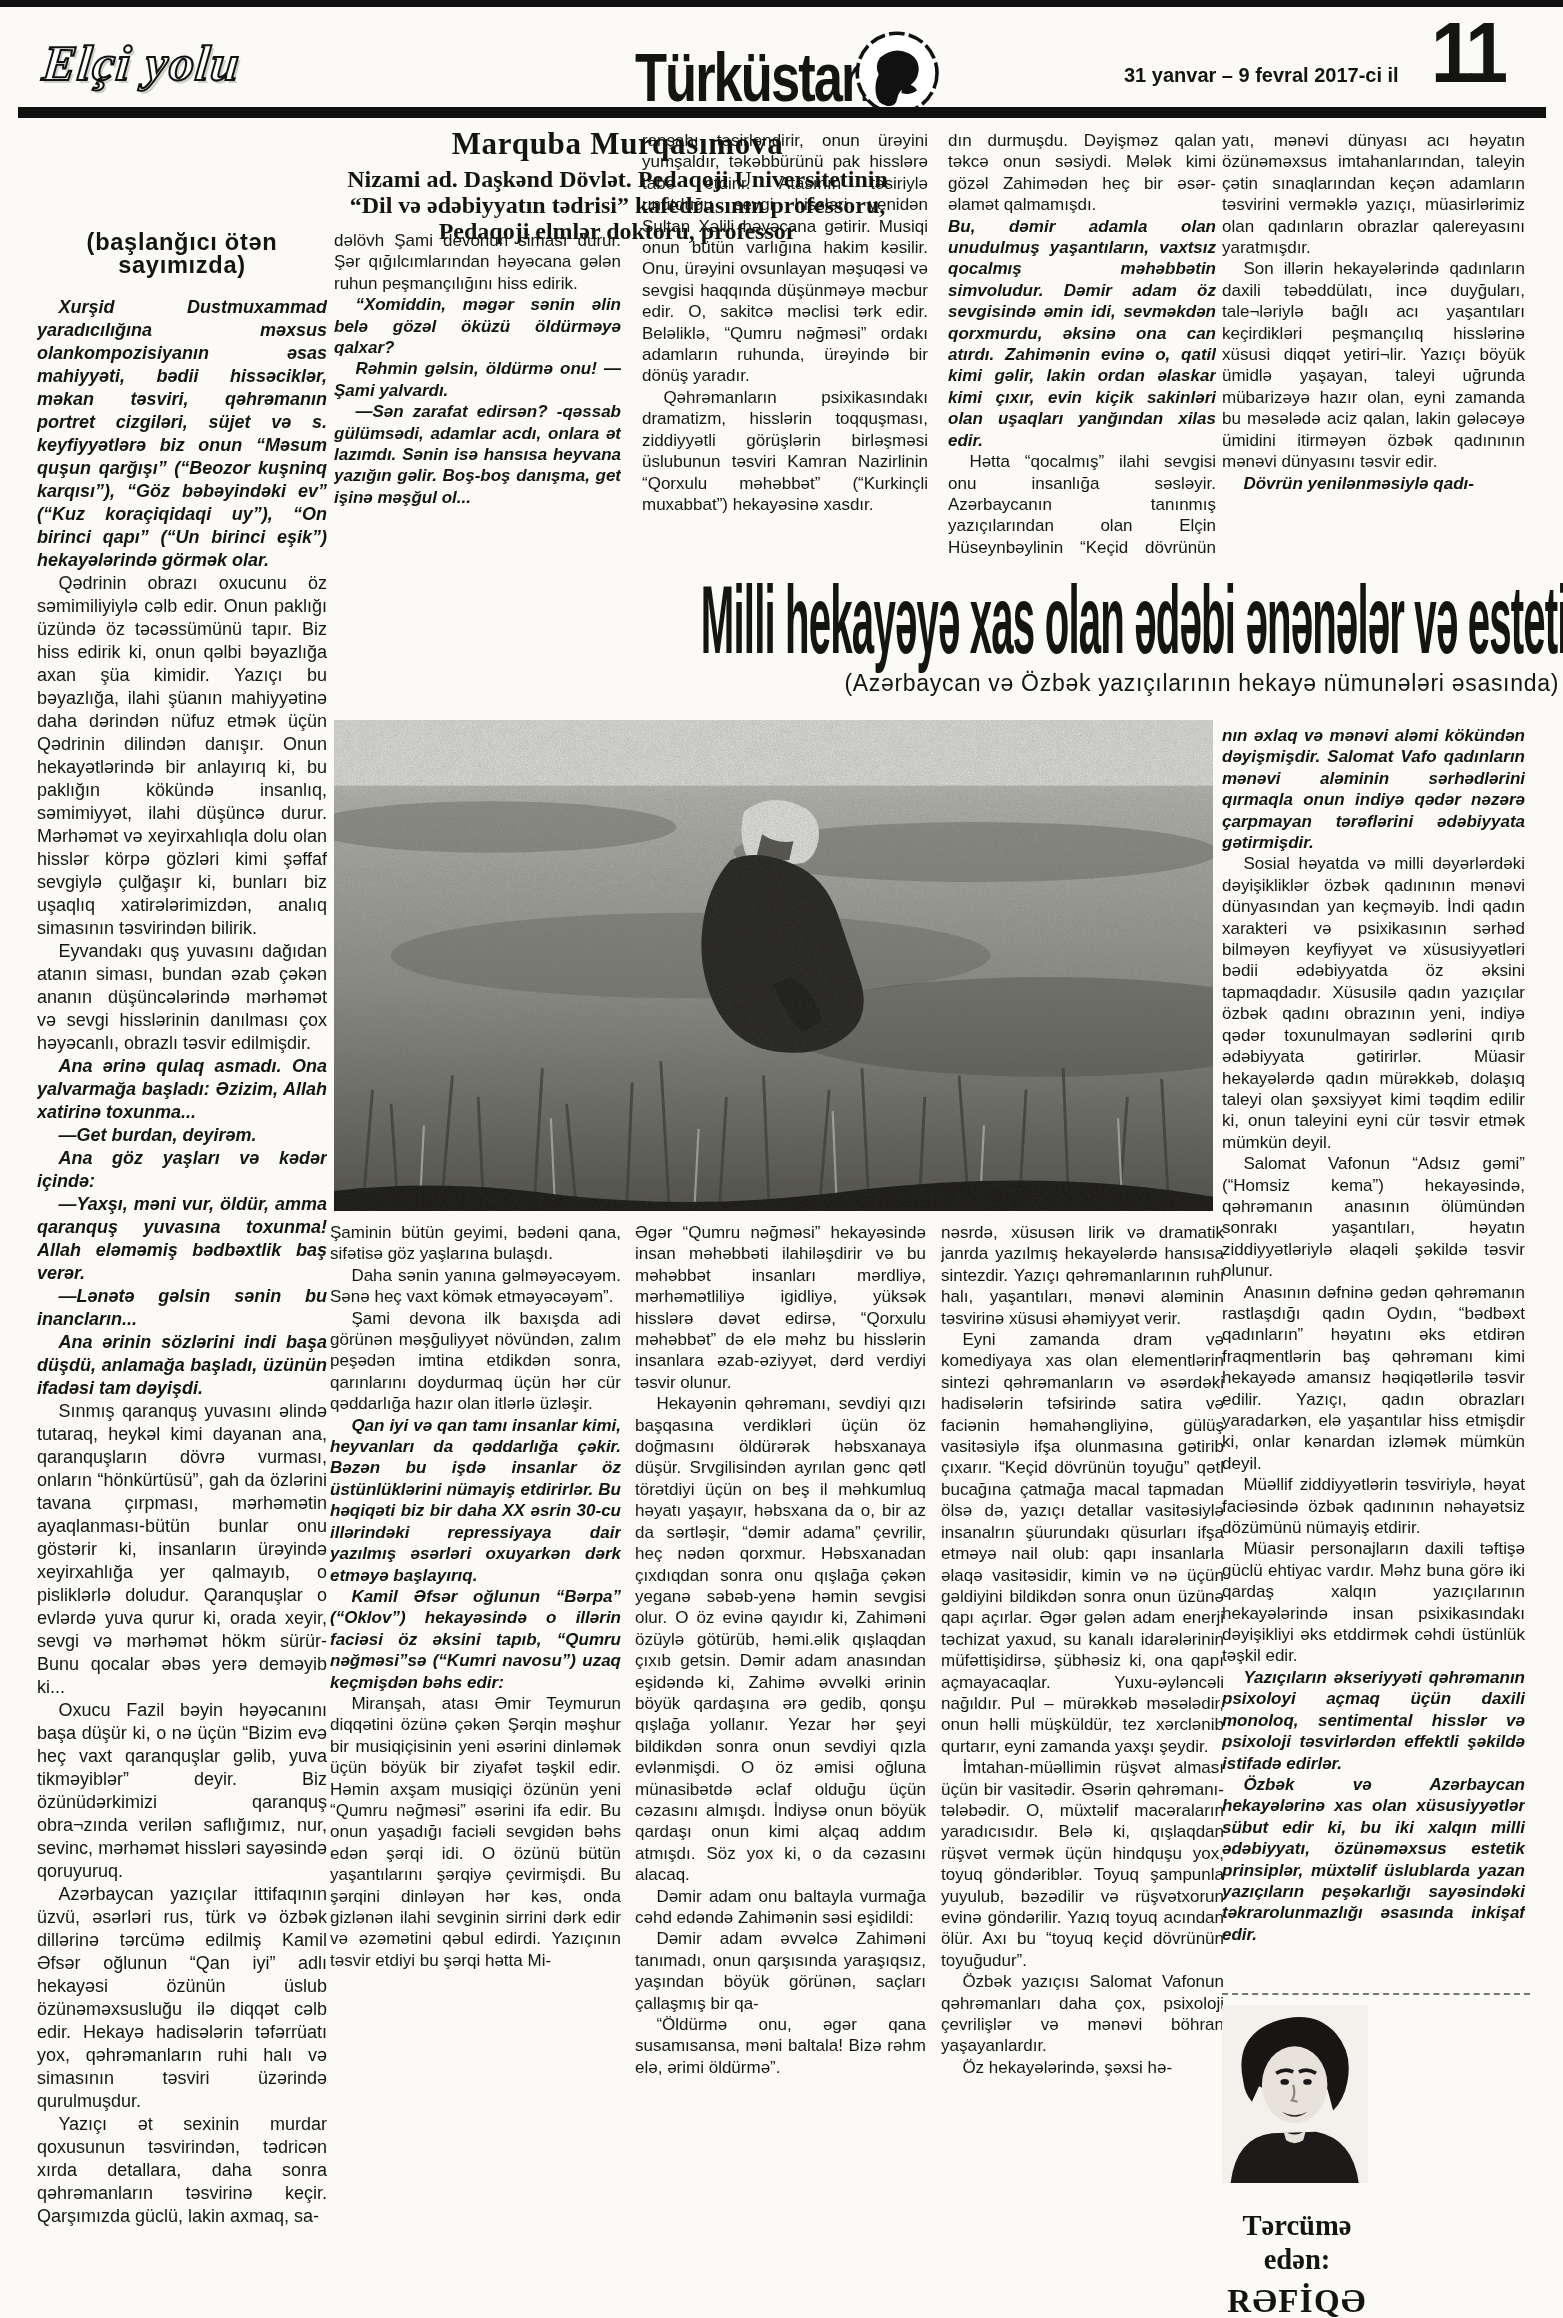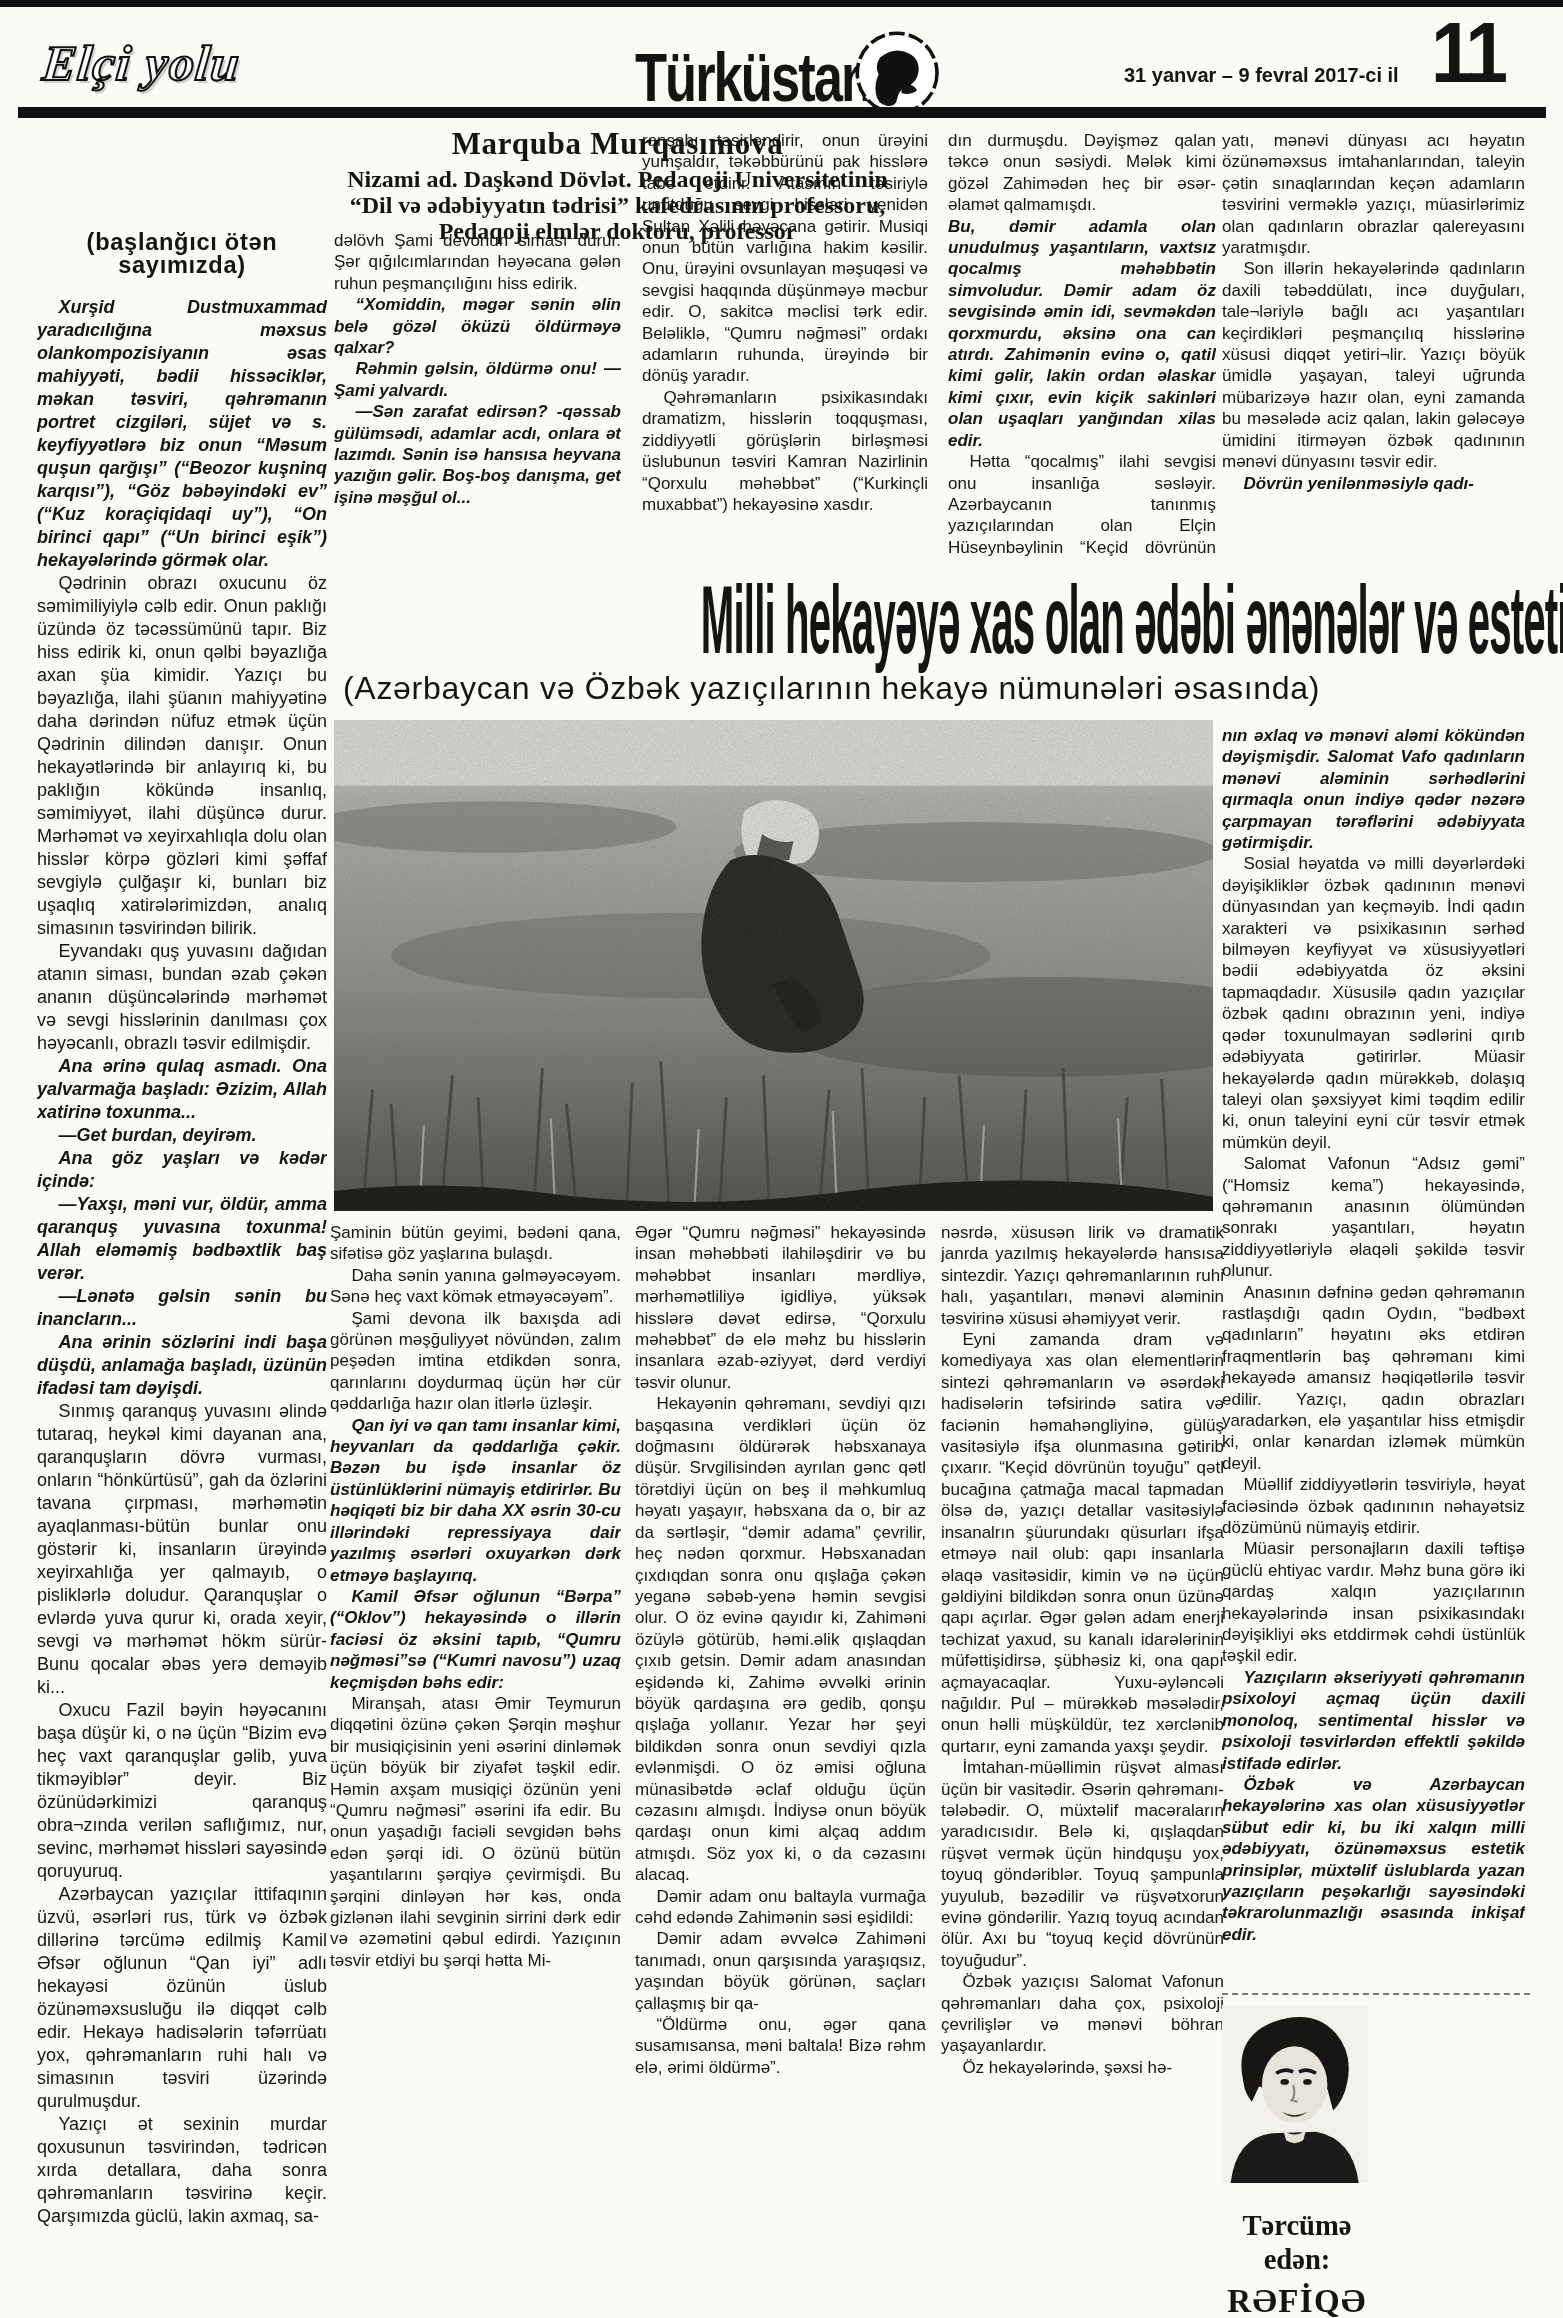--- a/index.html
+++ b/index.html
@@ -30,21 +30,21 @@
   #col1{left:37px;top:214px;width:290px;height:2063px;font-size:18px;line-height:23px;}
   #col1-intro{font-weight:bold;font-size:23.6px;text-align:center;margin:17px 0 18.6px 0;letter-spacing:0.7px;}
   #col2t{left:334px;top:230px;width:287px;height:328px;}
   #col3t{left:642px;top:130px;width:286px;height:430px;}
   #col4t{left:948px;top:130px;width:268px;height:430px;}
   #col5t{left:1222px;top:130px;width:303px;height:430px;}
   
   #headline{left:343px;top:563px;width:1199px;height:107px;text-align:center;}
   #headline span{display:inline-block;white-space:nowrap;font-size:67px;font-weight:800;
         letter-spacing:-1.4px;transform:scale(0.60,1.45);transform-origin:center top;}
-  #subheadline{left:343px;top:670px;width:1199px;text-align:left;font-size:32px;letter-spacing:0.7px;}
+  #subheadline{left:360px;top:670px;width:1199px;text-align:right;font-size:23px;letter-spacing:0.7px;}
   
   #photo{left:334px;top:720px;width:879px;height:491px;}
   
   #col2m{left:330px;top:1222px;width:291px;height:1064px;}
   #col3m{left:635px;top:1222px;width:291px;height:1064px;}
   #col4m{left:941px;top:1222px;width:283px;height:1064px;}
   #col5m{left:1222px;top:725px;width:303px;height:1265px;}
   
   #translator{left:1222px;top:1993px;width:308px;border-top:2.1px dashed #777;padding-top:10px;
         display:flex;gap:11.4px;align-items:flex-start;flex-direction:column;}

